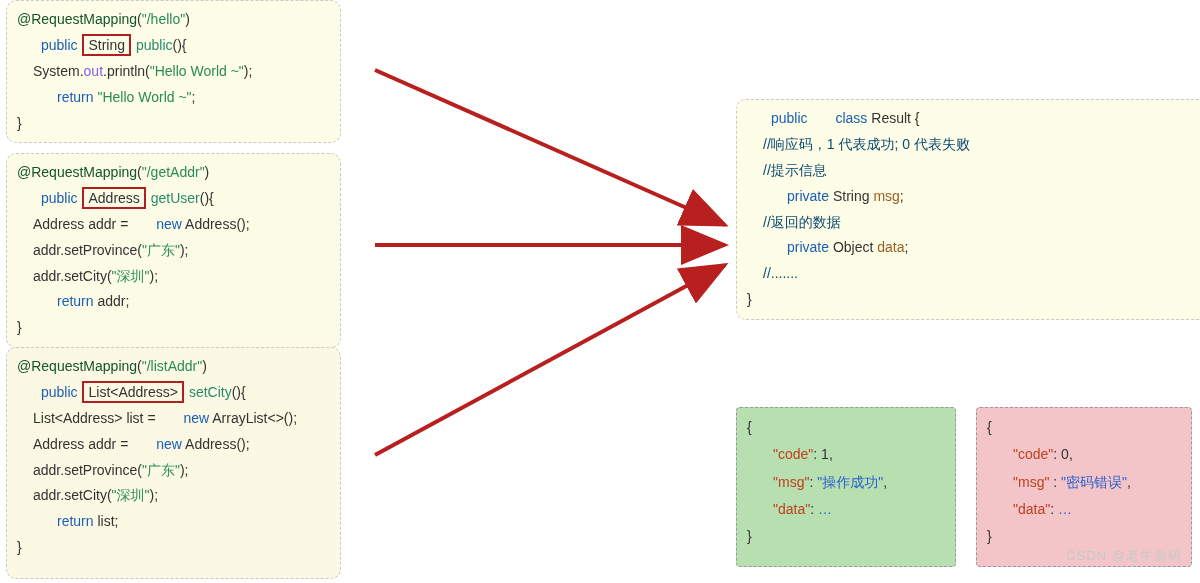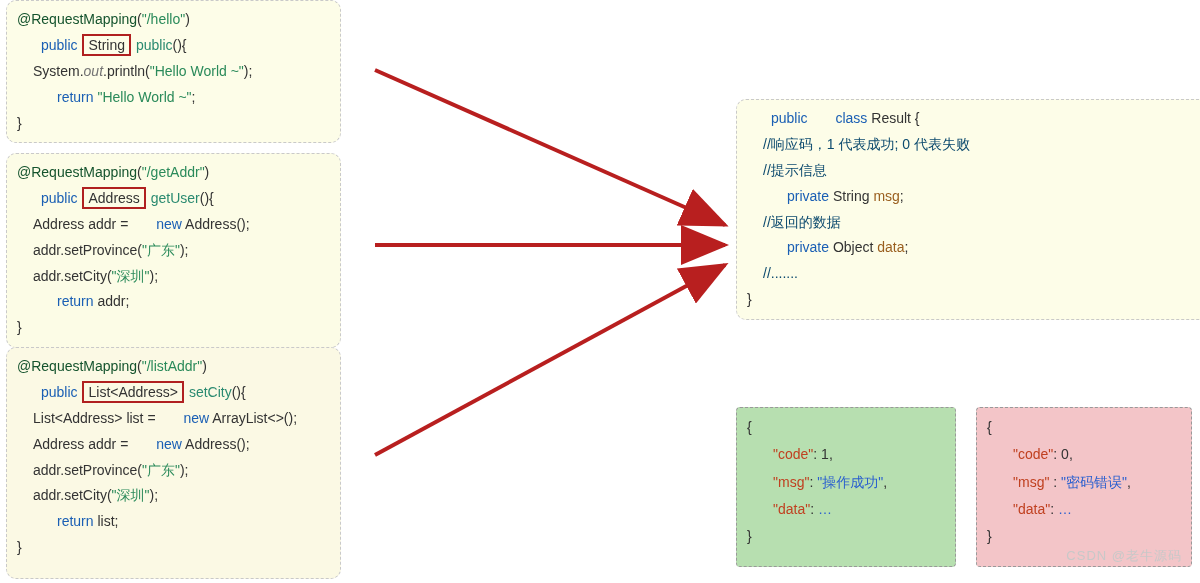--- a/index.html
+++ b/index.html
@@ -34,21 +34,21 @@
   .box-green { left: 736px; top: 407px; width: 220px; height: 160px; background: #b7dfb0; }
   .box-red   { left: 976px; top: 407px; width: 216px; height: 160px; background: #f3c5c8; }
   .line { white-space: pre; color: #333; }
   .indent1 { padding-left: 16px; }
   .indent2 { padding-left: 26px; }
   .kw   { color: #1a5fb4; padding-left: 24px; }      
   .ann  { color: #14532d; }         
   .fn   { color: #2a8a70; }      
   .str  { color: #2a8a5a; }      
   .cm   { color: #0c4a6e; }      
-  .it   { font-style: italic; color: #737373; } 
+  .it   { color: #8b5cf6; } 
   .field{ color: #9a5f1f; }
   .jkey { color: #c04020; }
   .jstr { color: #2a5fcf; }
   .jnum { color: #333; }
   .jdots{ color: #2a5fcf; }
   .redbox {
     display: inline-block;
     border: 2px solid #b02020;
     padding: 0 4px;
     margin: 0 1px;

